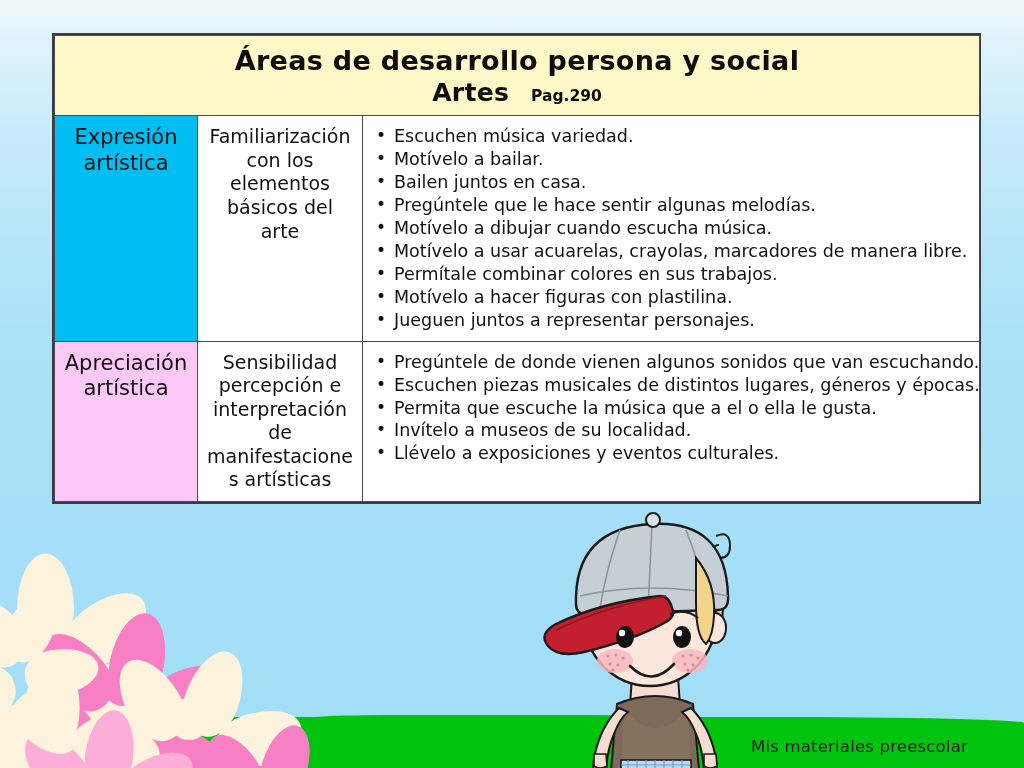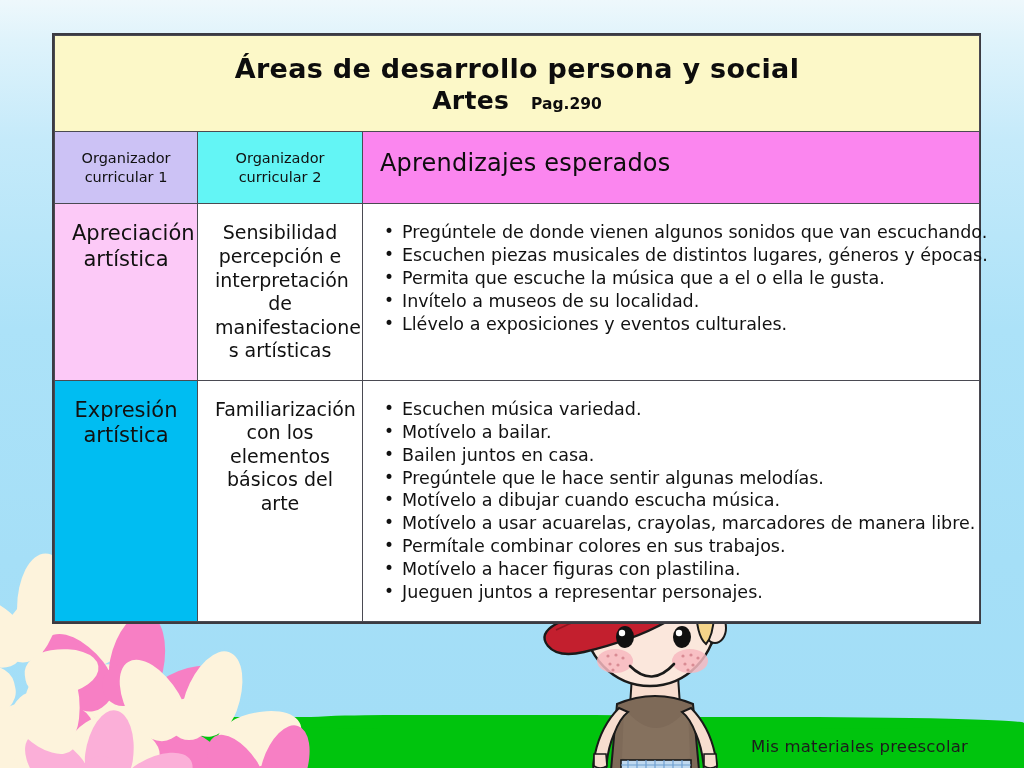--- a/index.html
+++ b/index.html
@@ -115,21 +115,21 @@
   }
 
   table.sheet {
     border-collapse: collapse;
     width: 100%;
     table-layout: fixed;
   }
   table.sheet td {
     border: 1px solid #4a4a52;
     vertical-align: top;
-    padding: 17px;
+    padding: 9px;
   }
 
   .title-cell {
     background: #fcf8c8;
     text-align: center;
     padding: 6px 8px 9px 8px;
   }
   .title-line1 {
     font-family: "DejaVu Sans", "Liberation Sans", sans-serif;
     font-weight: bold;
@@ -396,48 +396,20 @@
 
       <tr>
         <td class="title-cell" colspan="3">
           <div class="title-line1">Áreas de desarrollo persona y social</div>
           <div class="title-line2">
             <span class="title-subject">Artes</span><span class="title-page">Pag.290</span>
           </div>
         </td>
       </tr>
 
-      <tr>
-        <td class="hdr-org1">
-          <div>Organizador</div>
-          <div>curricular 1</div>
-        </td>
-        <td class="hdr-org2">
-          <div>Organizador</div>
-          <div>curricular 2</div>
-        </td>
-        <td class="hdr-apr">Aprendizajes esperados</td>
-      </tr>
-
-      <tr>
-        <td class="cat-pink">
-          <div>Apreciación</div>
-          <div>artística</div>
-        </td>
-        <td class="sub-cell">Sensibilidad percepción e interpretación de manifestacione s artísticas</td>
-        <td class="bullets-cell">
-          <ul class="bullets">
-            <li>Pregúntele de donde vienen algunos sonidos que van escuchando.</li>
-            <li>Escuchen piezas musicales de distintos lugares, géneros y épocas.</li>
-            <li>Permita que escuche la música que a el o ella le gusta.</li>
-            <li>Invítelo a museos de su localidad.</li>
-            <li>Llévelo a exposiciones y eventos culturales.</li>
-          </ul>
-        </td>
-      </tr>
 
       <tr>
         <td class="cat-blue">
           <div>Expresión</div>
           <div>artística</div>
         </td>
         <td class="sub-cell">Familiarización con los elementos básicos del arte</td>
         <td class="bullets-cell">
           <ul class="bullets">
             <li>Escuchen  música variedad.</li>
@@ -445,15 +417,32 @@
             <li>Bailen juntos en casa.</li>
             <li> Pregúntele que le hace sentir algunas melodías.</li>
             <li> Motívelo a dibujar cuando escucha música.</li>
             <li> Motívelo a usar acuarelas, crayolas, marcadores de manera libre.</li>
             <li>Permítale combinar colores en sus trabajos.</li>
             <li>Motívelo a hacer figuras con plastilina.</li>
             <li>Jueguen   juntos a  representar personajes.</li>
           </ul>
         </td>
       </tr>
+
+      <tr>
+        <td class="cat-pink">
+          <div>Apreciación</div>
+          <div>artística</div>
+        </td>
+        <td class="sub-cell">Sensibilidad percepción e interpretación de manifestacione s artísticas</td>
+        <td class="bullets-cell">
+          <ul class="bullets">
+            <li>Pregúntele de donde vienen algunos sonidos que van escuchando.</li>
+            <li>Escuchen piezas musicales de distintos lugares, géneros y épocas.</li>
+            <li>Permita que escuche la música que a el o ella le gusta.</li>
+            <li>Invítelo a museos de su localidad.</li>
+            <li>Llévelo a exposiciones y eventos culturales.</li>
+          </ul>
+        </td>
+      </tr>
     </tbody>
   </table>
 </div>
 
 </body></html>

